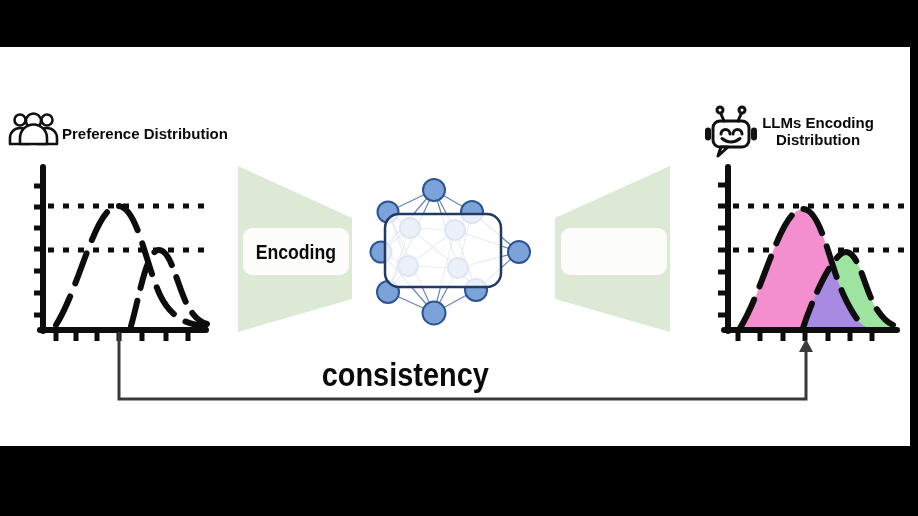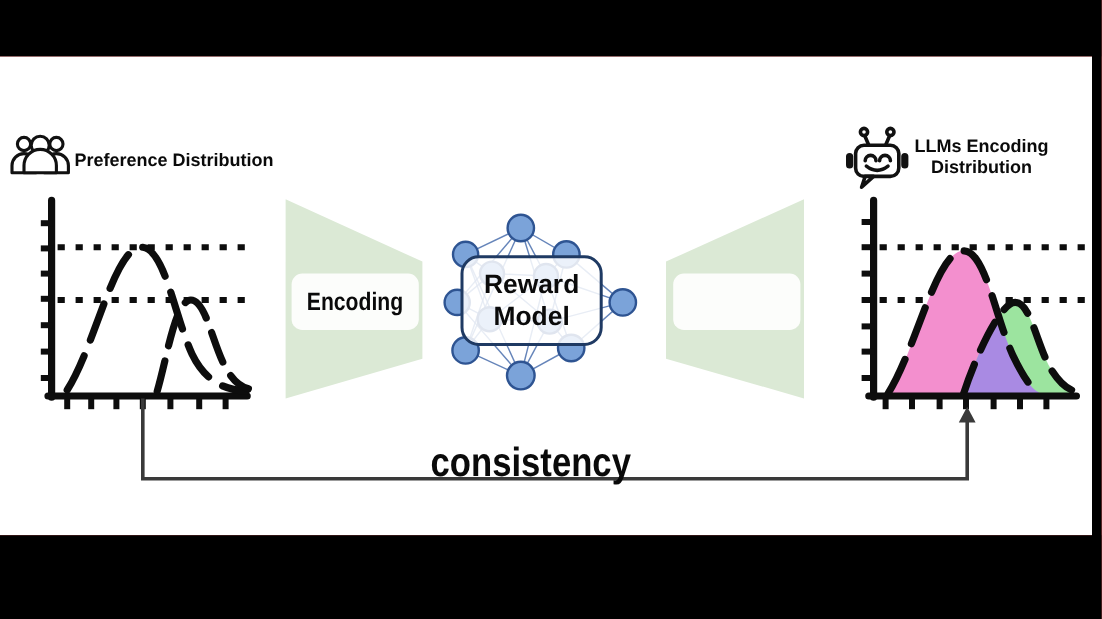--- a/index.html
+++ b/index.html
@@ -14,21 +14,21 @@
   .abs{position:absolute;}
   .label{color:#0a0a0a;font-weight:bold;}
   .title{font-size:15px;line-height:16.5px;white-space:nowrap;}
   .title-right{white-space:normal;text-align:center;width:122px;}
   .funnel-label{width:114px;height:47px;display:flex;align-items:center;justify-content:center;
                 font-size:21px;}
   .funnel-label span{display:inline-block;transform:scaleX(0.84);transform-origin:center;white-space:nowrap;}
   .model-label{width:116px;height:74px;display:flex;align-items:center;justify-content:center;
                text-align:center;font-size:22px;line-height:27px;}
   .model-label span{display:inline-block;width:92px;}
-  .consistency-label{width:270px;text-align:center;font-size:34px;line-height:36px;margin-top:12px;}
+  .consistency-label{width:270px;font-size:34px;line-height:36px;}
   .consistency-label span{display:inline-block;transform:scaleX(0.85);transform-origin:center;white-space:nowrap;}
   .axis{stroke:#0d0d0d;stroke-width:6;stroke-linecap:round;}
   .tick{stroke:#0d0d0d;stroke-width:5;stroke-linecap:butt;}
   .dotline{stroke:#0d0d0d;stroke-width:5;stroke-dasharray:6 9;fill:none;}
   .curve{stroke:#0d0d0d;stroke-width:6;fill:none;stroke-linecap:round;stroke-dasharray:32 14;}
   .curve-s{stroke-dasharray:26 13;}
   .trapezoid{fill:var(--trapezoid_green);}
   .panel{fill:var(--panel_white);}
   .nn-edge{stroke:var(--edge_blue);stroke-width:1.2;opacity:0.8;}
   .nn-node{fill:var(--node_blue);stroke:var(--node_border);stroke-width:2;}
@@ -197,23 +197,20 @@
   </svg>
 
   <div class="abs label title" style="left:62px;top:126px;">Preference Distribution</div>
 
   <div class="abs label title title-right" style="left:757px;top:115px;">LLMs Encoding Distribution</div>
 
   <div class="abs label funnel-label" style="left:239px;top:228px;">
     <span>Encoding</span>
   </div>
 
-  <div class="abs label model-label" style="left:385px;top:213px;">
-    <span>Reward Model</span>
-  </div>
 
 
   <div class="abs label consistency-label" style="left:307px;top:356px;">
     <span>consistency</span>
   </div>
 
   <div class="letterbox lb-top"></div>
   <div class="letterbox lb-bottom"></div>
   <div class="letterbox lb-right"></div>
 </div>

